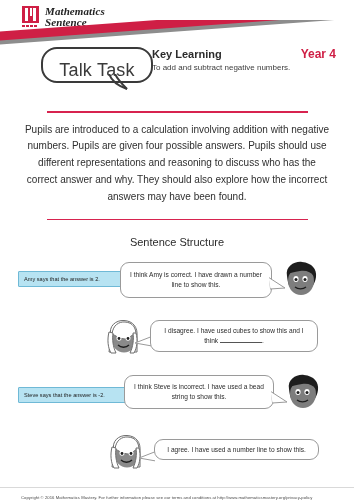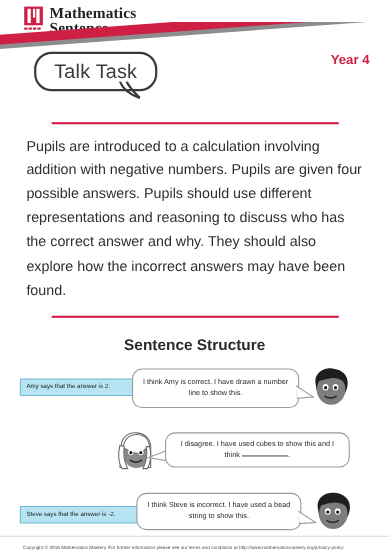--- a/index.html
+++ b/index.html
@@ -18,48 +18,48 @@
   .logo{position:absolute;left:22px;top:6px;display:flex;align-items:flex-start;}
   .logo-mark{width:17px;}
   .logo-sq{width:17px;height:17px;background:#cf1f45;position:relative;}
   .logo-sq::before,.logo-sq::after{content:"";position:absolute;top:2px;width:3px;height:13px;background:#ffffff;}
   .logo-sq::before{left:3px;}
   .logo-sq::after{right:3px;}
   .logo-m-mid{position:absolute;left:7.5px;top:2px;width:2px;height:8px;background:#ffffff;}
   .logo-dots{display:flex;gap:1px;margin-top:1.5px;}
   .logo-dots i{display:block;width:3px;height:2.5px;background:#cf1f45;}
   .logo-words{margin-left:6px;line-height:1.02;padding-top:0px;}
-  .logo-words span{display:block;font-family:"Liberation Serif", serif;font-weight:bold;font-size:14px;color:#232323;letter-spacing:.1px;}
+  .logo-words span{display:block;font-family:"Liberation Serif", serif;font-weight:bold;font-size:11px;color:#232323;letter-spacing:.1px;font-style:italic;}
 
   .stripe-wrap{position:absolute;left:0;top:20px;width:354px;height:34px;overflow:hidden;}
   .stripe-grey{position:absolute;left:-20px;top:17px;width:400px;height:9px;background:#8d8d8d;
     transform:rotate(-4.2deg);transform-origin:left center;}
   .stripe-red{position:absolute;left:-20px;top:13px;width:400px;height:9px;background:#cf1f45;
     transform:rotate(-4.2deg);transform-origin:left center;}
 
   
-  .talk-bubble{position:absolute;left:31px;top:47px;width:108px;height:32px;
+  .talk-bubble{position:absolute;left:41px;top:47px;width:108px;height:32px;
     border:2px solid #3a3a3a;border-radius:16px;background:#fff;
-    display:flex;align-items:center;justify-content:center;}
+    display:flex;align-items:flex-end;justify-content:center;}
   .talk-bubble span{font-size:18px;color:#3a3a3a;letter-spacing:.2px;}
   .talk-tail{position:absolute;left:108px;top:74px;width:22px;height:16px;}
 
   .kl-block{position:absolute;left:152px;top:48px;}
   .kl-title{font-size:11px;font-weight:bold;color:#2b2b2b;margin:0 0 3px 0;}
   .kl-sub{font-size:8px;color:#3c3c3c;margin:0;}
   .year{position:absolute;right:18px;top:47px;font-size:12px;font-weight:bold;color:#cf1f45;}
 
   
   .rule{height:1.6px;background:#d7234f;margin:0 auto;width:261px;}
   .rule.top{margin-top:15px;}
   .rule.bottom{margin-top:13px;}
-  .intro{width:306px;margin:9px auto 0 auto;text-align:left;font-size:13px;line-height:1.68;color:#2f2f2f;}
-
-  
-  .ss-title{text-align:center;font-size:14px;font-weight:bold;color:#2b2b2b;margin-top:16px;}
+  .intro{width:306px;margin:9px auto 0 auto;text-align:center;font-size:10px;line-height:1.68;color:#2f2f2f;}
+
+  
+  .ss-title{text-align:center;font-size:11px;font-weight:normal;color:#2b2b2b;margin-top:16px;}
 
   .rows{position:relative;margin-top:11px;height:200px;}
   .row{position:relative;height:48px;margin-bottom:9px;}
 
   .tag{position:absolute;background:#b7e3f2;border:1px solid #6fb9d6;color:#1d1d1d;
     font-size:5.6px;padding:4px 5px;border-radius:1px;white-space:nowrap;}
 
   .bubble{position:absolute;background:#fff;border:1px solid #9a9a9a;border-radius:9px;
     font-size:6.6px;color:#2b2b2b;text-align:center;display:flex;align-items:center;
     justify-content:center;line-height:1.55;padding:3px 8px;box-sizing:border-box;}
@@ -105,20 +105,24 @@
     </div>
 
     <div class="talk-bubble">
       <span>Talk Task</span>
     </div>
     <svg class="talk-tail" viewBox="0 0 22 16">
       <path d="M1 0 C4 8, 10 12, 19 15" fill="none" stroke="#3a3a3a" stroke-width="2"></path>
       <path d="M19 15 C13 9, 9 4, 7 0" fill="none" stroke="#3a3a3a" stroke-width="2"></path>
     </svg>
 
+    <div class="kl-block">
+      <p class="kl-title">Key Learning</p>
+      <p class="kl-sub">To add and subtract negative numbers.</p>
+    </div>
 
     <div class="year">Year 4</div>
   </div>
 
   <div class="rule top"></div>
   <div class="intro">Pupils are introduced to a calculation involving addition with negative numbers. Pupils are given four possible answers. Pupils should use different representations and reasoning to discuss who has the correct answer and why. They should also explore how the incorrect answers may have been found.</div>
   <div class="rule bottom"></div>
 
   <div class="ss-title">Sentence Structure</div>
 

